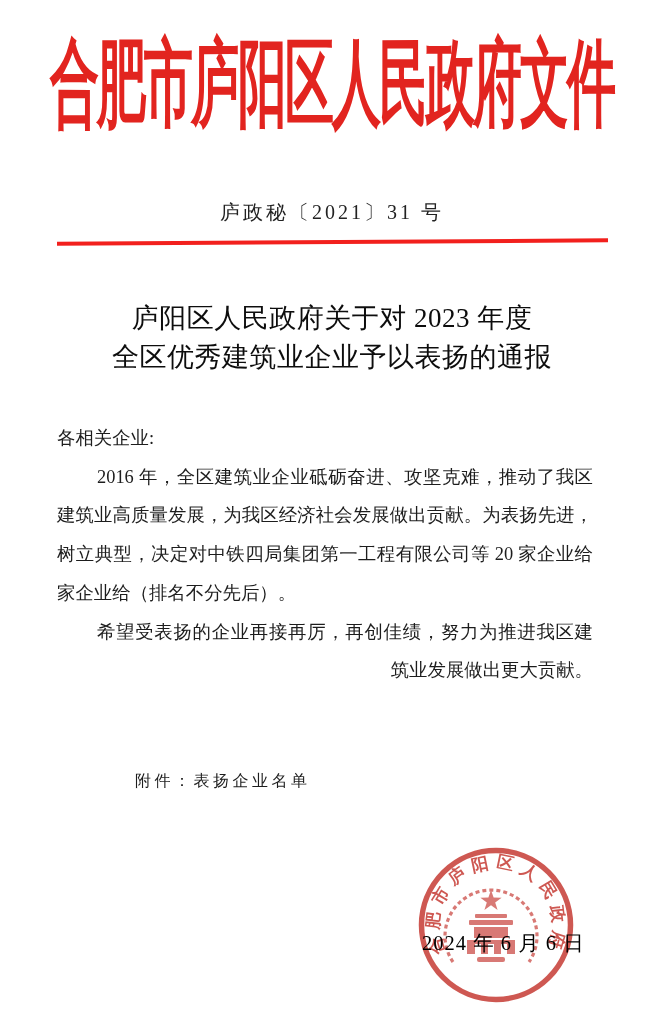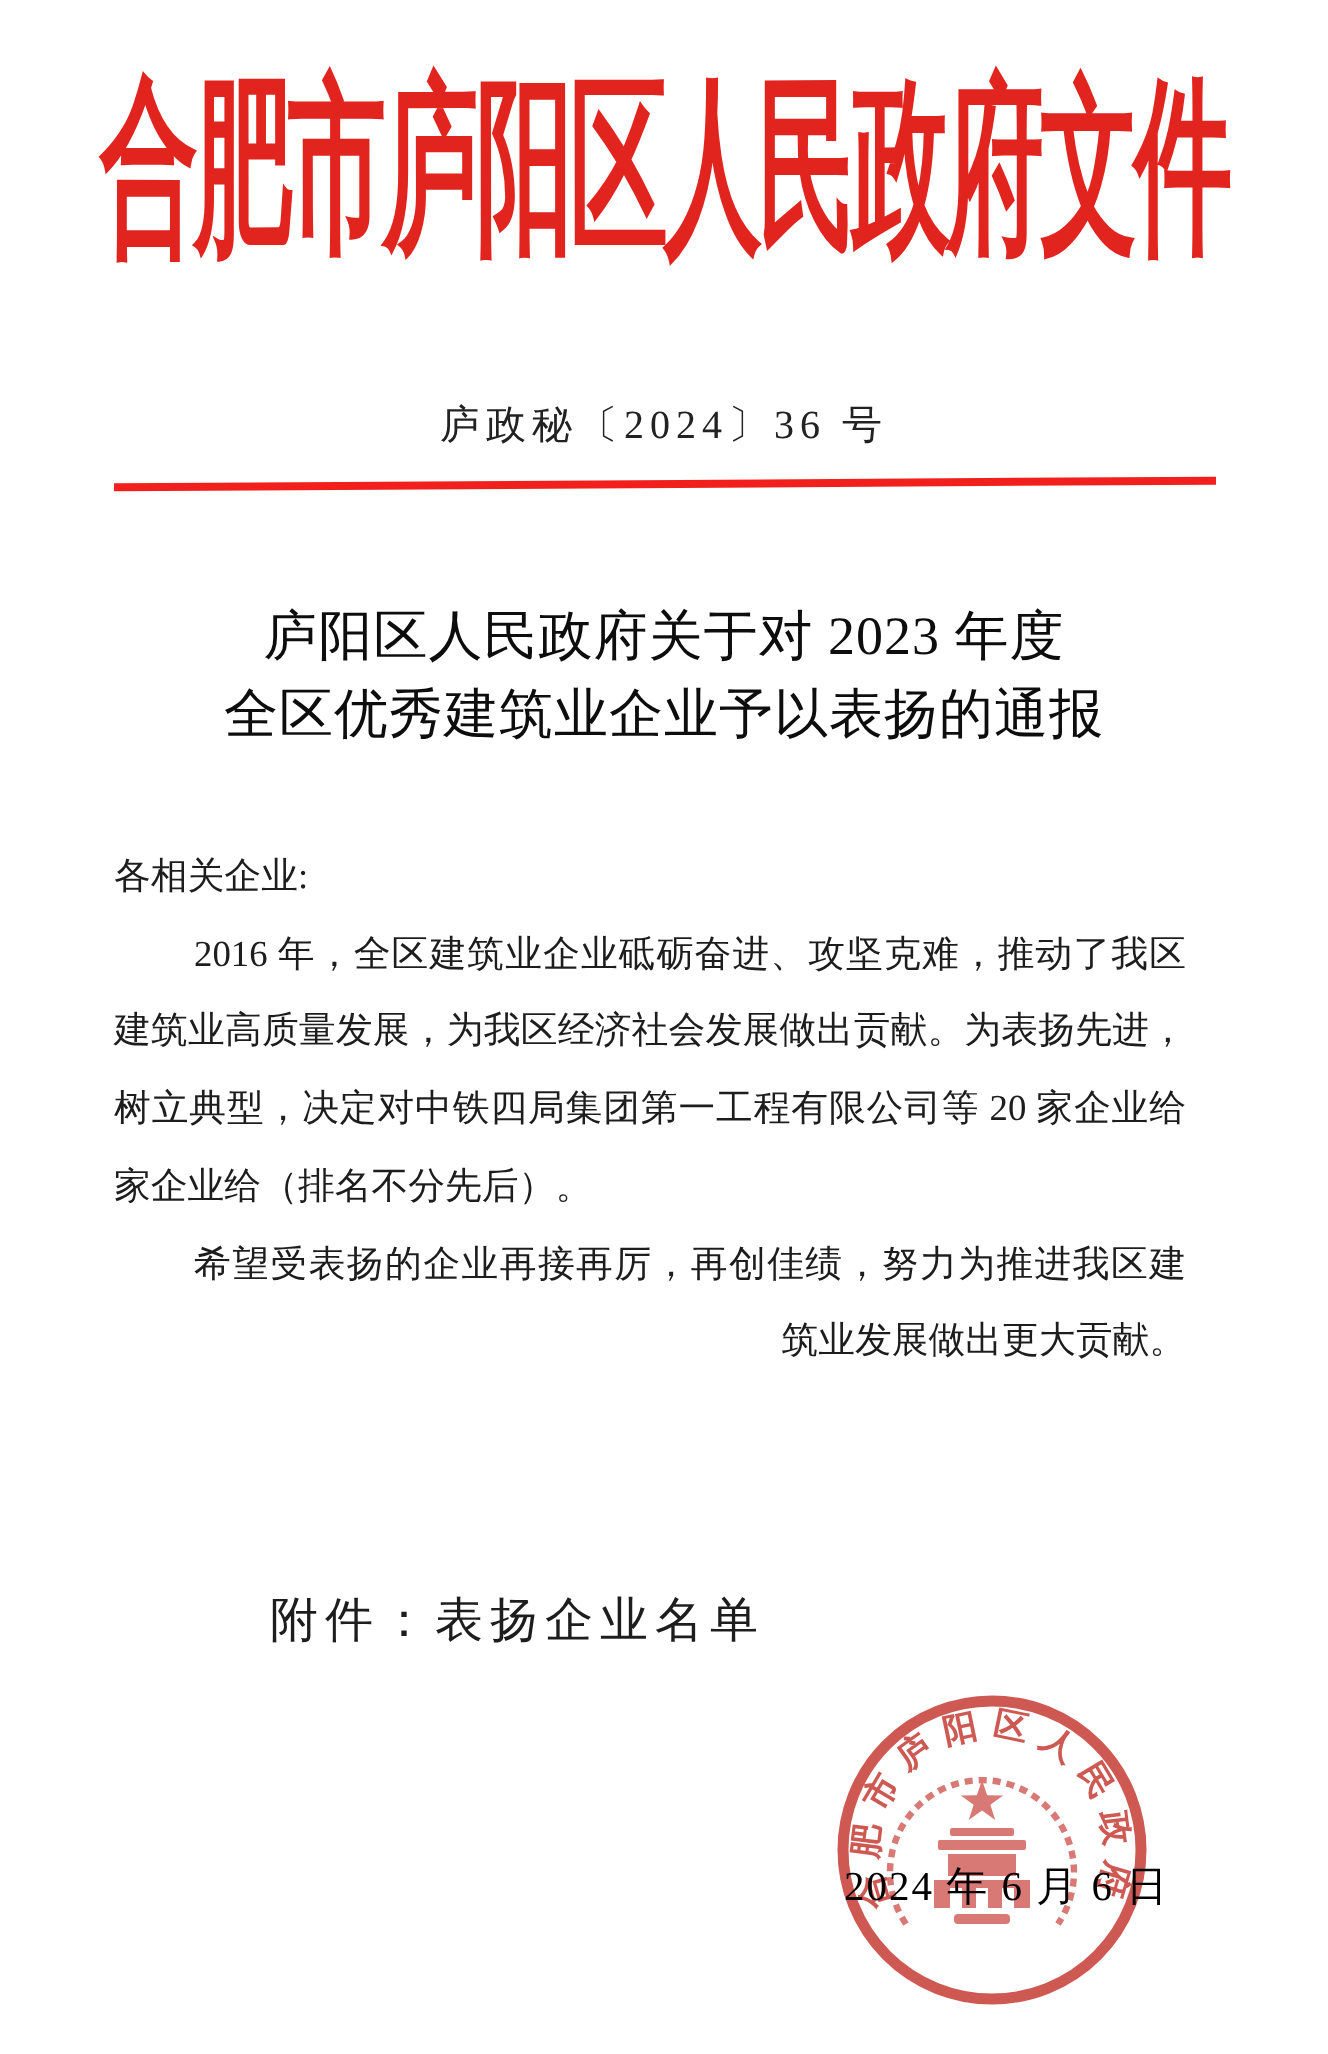--- a/index.html
+++ b/index.html
@@ -87,24 +87,23 @@
     text-align: justify;
     text-align-last: justify;
   }
   .bline.ind { padding-left: 40px; text-align: right; }
 
   
   .attach {
     position: absolute;
     left: 135px;
     top: 771px;
-    font-size: 24px;
+    font-size: 16px;
     letter-spacing: 3.5px;
     color: #1d1d1d;
-    margin-top: 23px;
   }
 
   
   .seal {
     position: absolute;
     left: 411px;
     top: 840px;
     width: 170px;
     height: 170px;
   }
@@ -121,21 +120,21 @@
     text-align: center;
   }
 </style>
 </head>
 <body>
 
 <div class="page">
 
   <div class="red-head">合肥市庐阳区人民政府文件</div>
 
-  <div class="doc-num">庐政秘〔2024〕36 号</div>
+  <div class="doc-num">庐政秘〔2021〕31 号</div>
 
   <div class="red-rule"></div>
 
   <div class="title">
     <div>庐阳区人民政府关于对 2023 年度</div>
     <div>全区优秀建筑业企业予以表扬的通报</div>
   </div>
 
   <div class="body-block">
     <div class="bline">各相关企业:</div>

